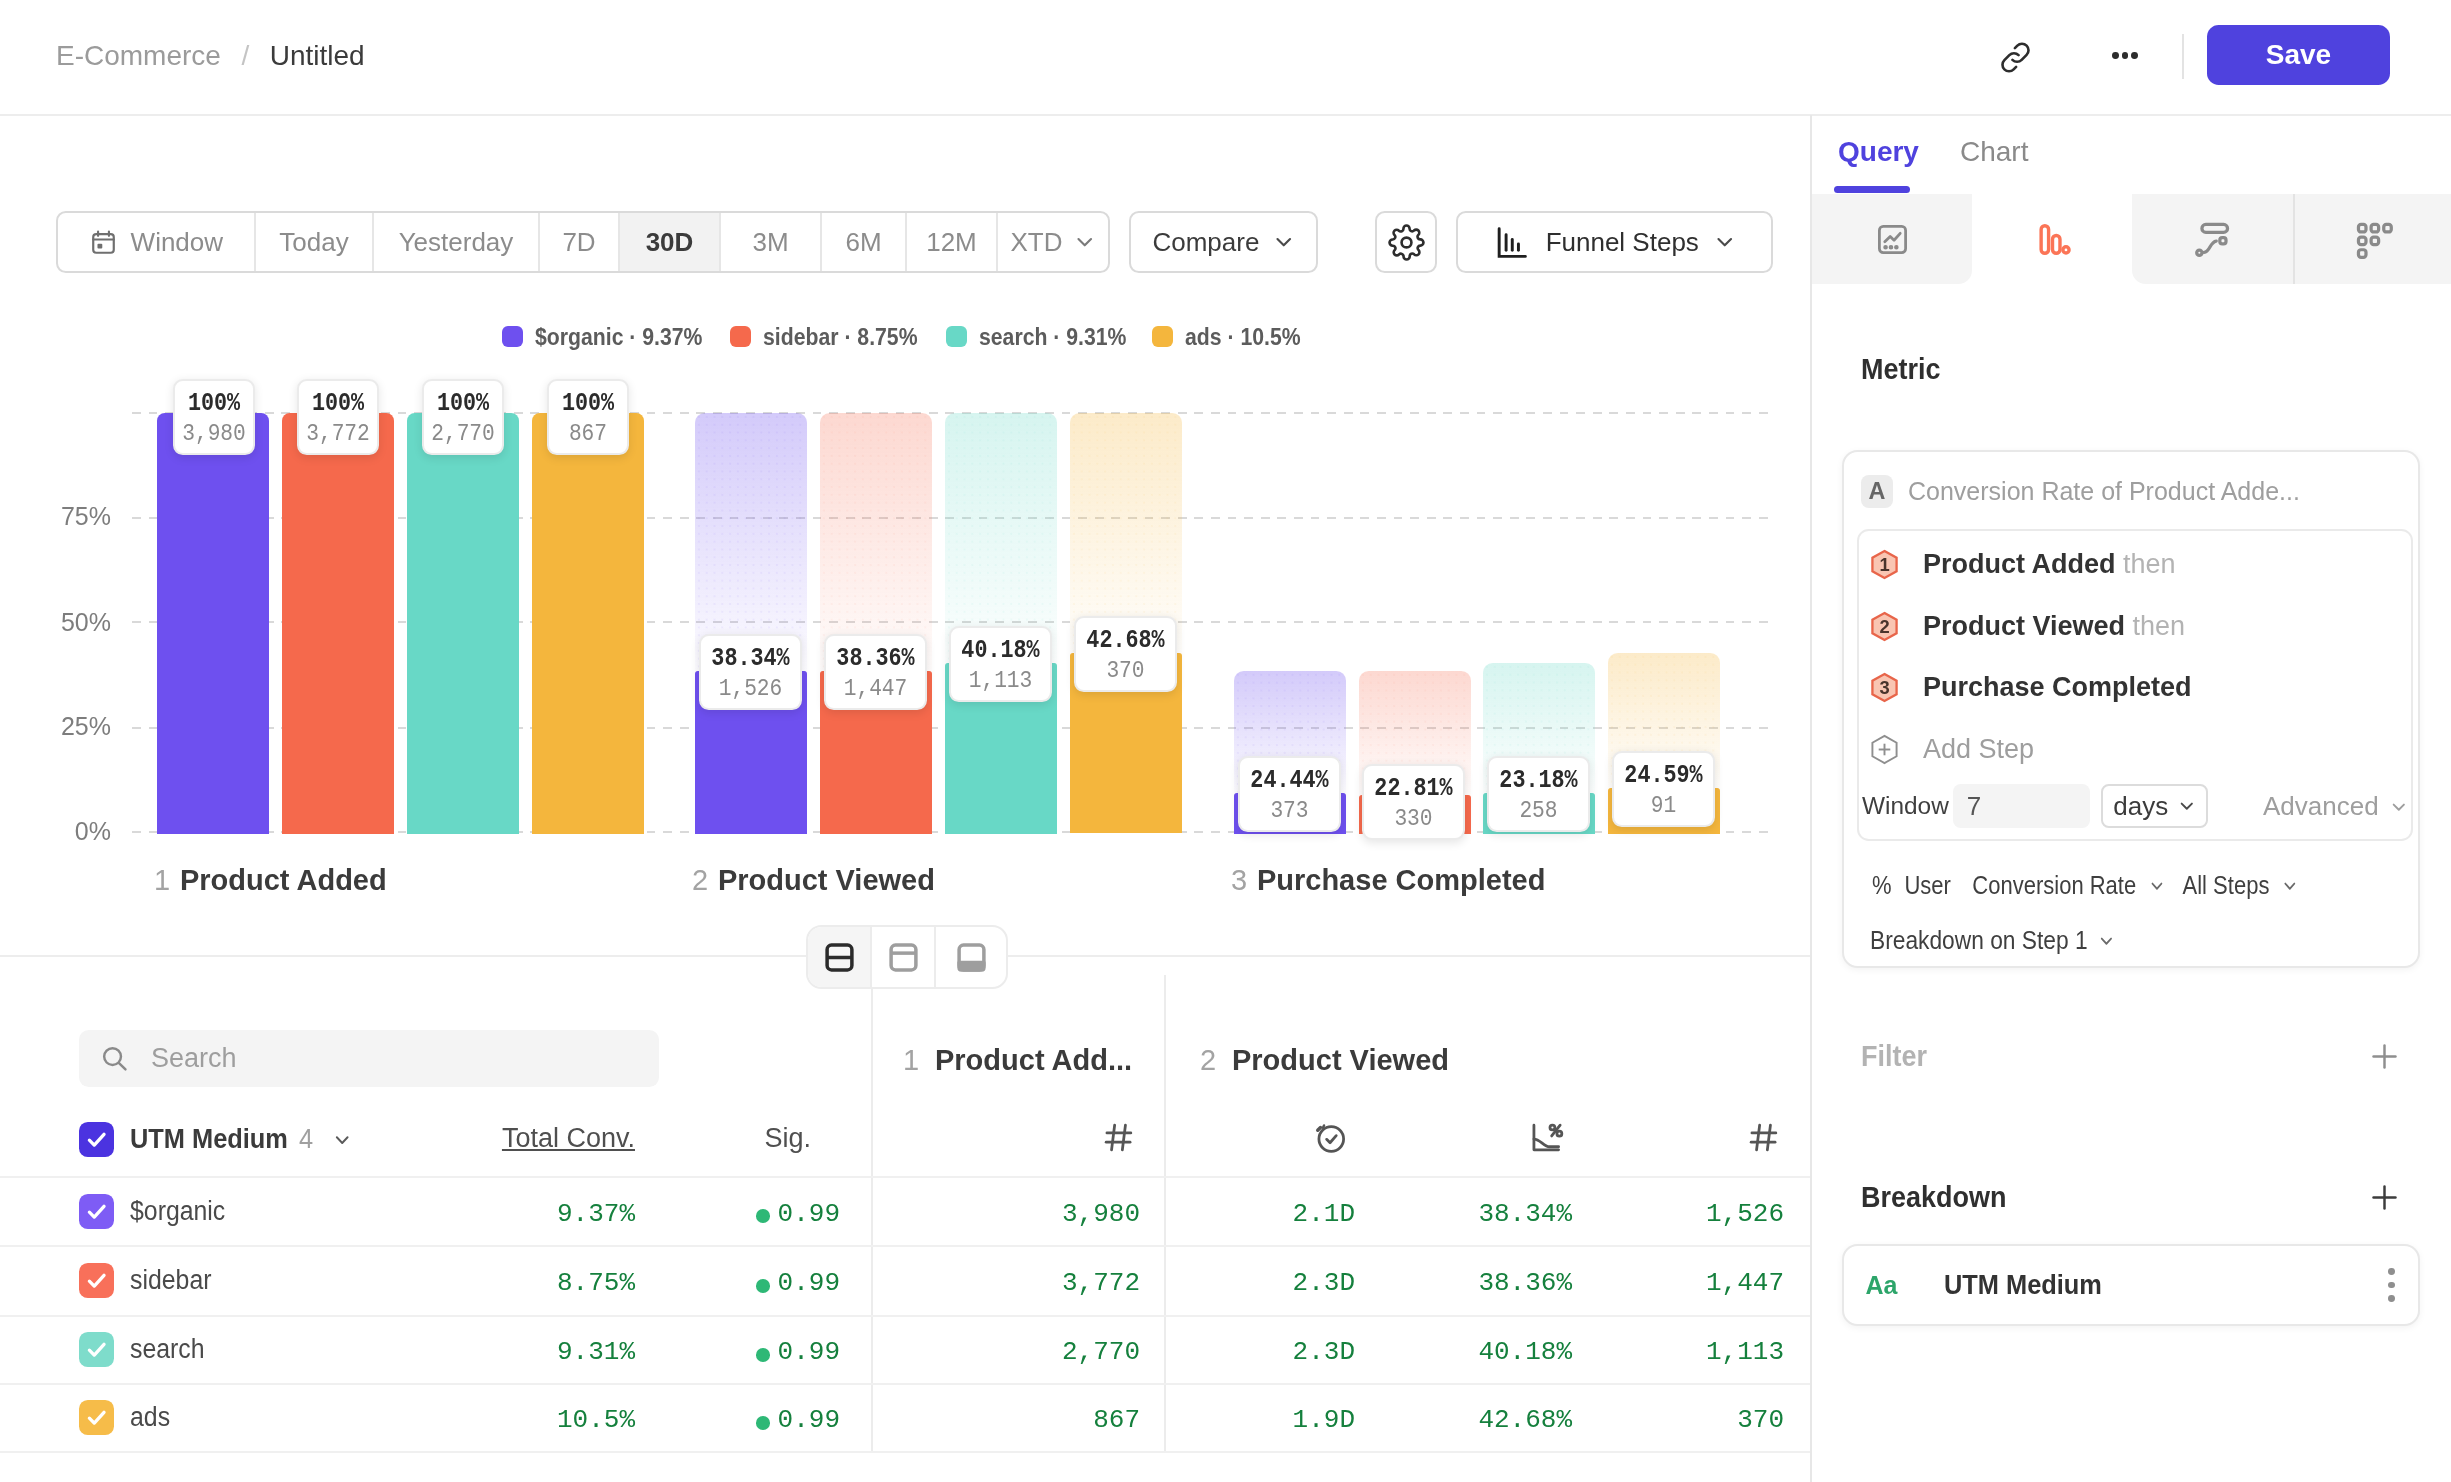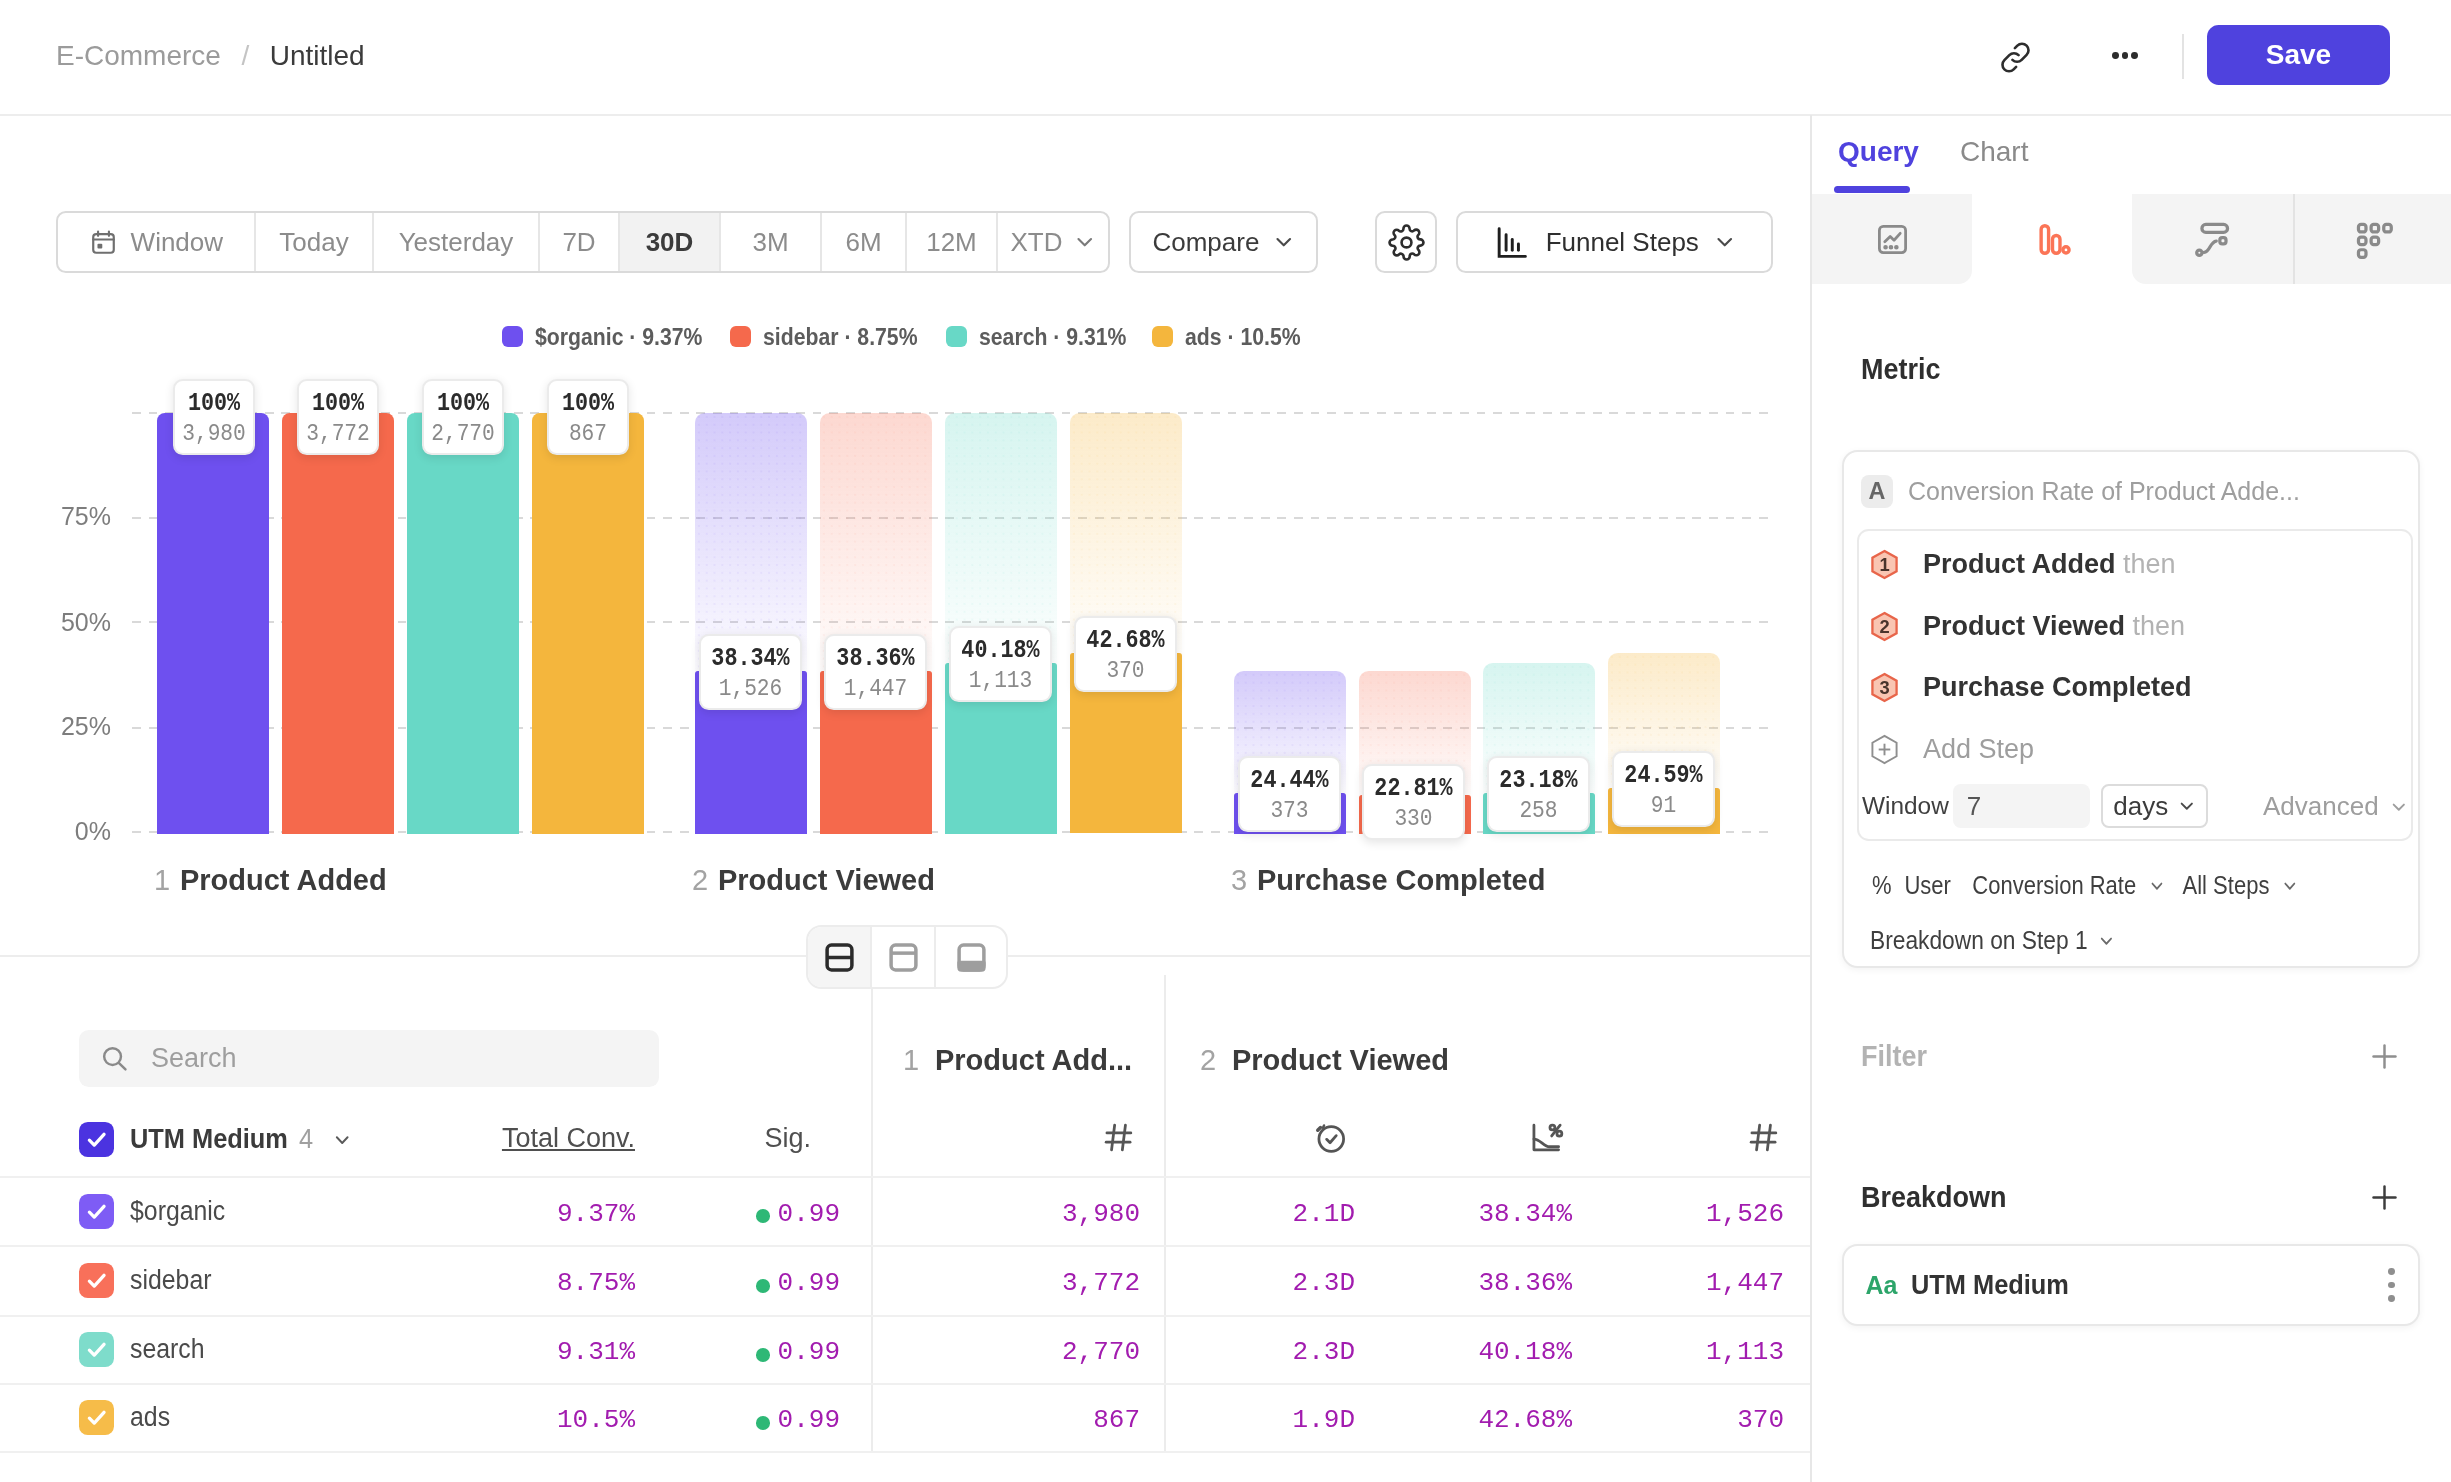--- a/index.html
+++ b/index.html
@@ -228,21 +228,21 @@
   <div class="flex" style="flex:1; height:100%; justify-content:center;">
     <svg width="35" height="35" viewBox="0 0 24 24" fill="none" stroke="#9e9e9e" stroke-width="2.4" stroke-linejoin="round">
       <rect x="3.5" y="3.5" width="17" height="17" rx="3"></rect>
       <path d="M3.5 15.5h17v3.5a1.5 1.5 0 0 1-1.5 1.5h-14a1.5 1.5 0 0 1-1.5-1.5z" fill="#9e9e9e"></path>
     </svg>
   </div>
 </div>
 
 <style>
   .rowline { position:absolute; left:0; width:1811px; height:2px; background:#f0f0f0; }
-  .cell { position:absolute; font-family:"Liberation Mono",monospace; font-size:26px; color:#a21caf; text-align:right; height:31px; line-height:31px; }
+  .cell { position:absolute; font-family:"Liberation Mono",monospace; font-size:26px; color:#15803d; text-align:right; height:31px; line-height:31px; }
   .cb { position:absolute; width:35px; height:35px; border-radius:8.8px; display:flex; align-items:center; justify-content:center; }
   .rname { position:absolute; font-size:27px; color:#4a4a4a; height:33px; line-height:33px; transform:scaleX(0.92); transform-origin:0 50%; }
 </style>
 
 <div class="abs flex" style="left:79px; top:1030px; width:580px; height:57px; background:#f4f4f4; border-radius:9.8px; padding-left:19.5px; gap:21.5px;">
   <svg width="31" height="31" viewBox="0 0 24 24" fill="none" stroke="#8a8a8a" stroke-width="1.9" stroke-linecap="round">
     <circle cx="10.5" cy="10.5" r="6.5"></circle>
       <line x1="15.3" y1="15.3" x2="20.5" y2="20.5"></line>
   </svg>
   <span style="font-size:27px; color:#9e9e9e;">Search</span>
@@ -472,21 +472,21 @@
     <line x1="12" y1="4" x2="12" y2="20"></line>
     <line x1="4" y1="12" x2="20" y2="12"></line>
   </svg>
 
 <div class="abs" style="left:1861px; top:1181px; font-size:29px; font-weight:700; color:#2f2f2f; transform:scaleX(0.93); transform-origin:0 50%;">Breakdown</div>
 <svg class="abs" style="left:2368px; top:1181px;" width="33" height="33" viewBox="0 0 24 24" fill="none" stroke="#3d3d3d" stroke-width="1.8" stroke-linecap="round">
     <line x1="12" y1="4" x2="12" y2="20"></line>
     <line x1="4" y1="12" x2="20" y2="12"></line>
   </svg>
 
-<div class="abs flex" style="left:1842px; top:1244px; width:578px; height:82px; border:2px solid #e8e8e8; border-radius:15.6px; background:#fff; box-shadow:0 2px 7.8px rgba(0,0,0,0.05); padding:0 23.4px 0 21.5px;">
+<div class="abs flex" style="left:1842px; top:1244px; width:578px; height:82px; border:2px solid #e8e8e8; border-radius:15.6px; background:#fff; box-shadow:0 2px 7.8px rgba(0,0,0,0.05); padding:0 23.4px 0 21.5px;gap:33px;">
   <span style="font-size:25px; font-weight:700; color:#2da56a;">Aa</span>
   <span style="font-size:27px; font-weight:600; color:#333; margin-left:13.7px; display:inline-block; transform:scaleX(0.94); transform-origin:0 50%;">UTM Medium</span>
   <div style="margin-left:auto; display:flex; flex-direction:column; gap:6.8px; align-items:center;">
     <div style="width:6.8px;height:6.8px;border-radius:50%;background:#8f8f8f;"></div>
     <div style="width:6.8px;height:6.8px;border-radius:50%;background:#8f8f8f;"></div>
     <div style="width:6.8px;height:6.8px;border-radius:50%;background:#8f8f8f;"></div>
   </div>
 </div>
 
 

